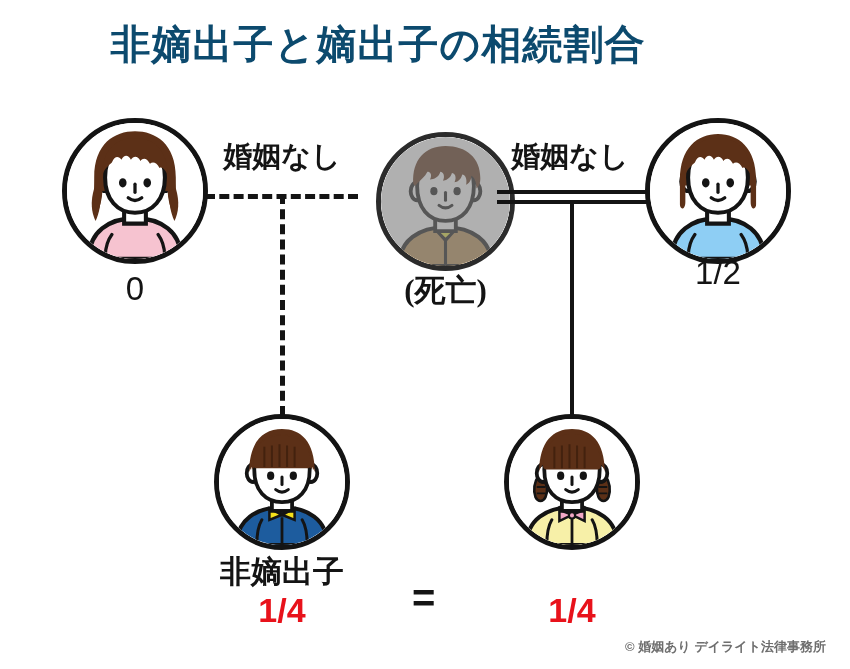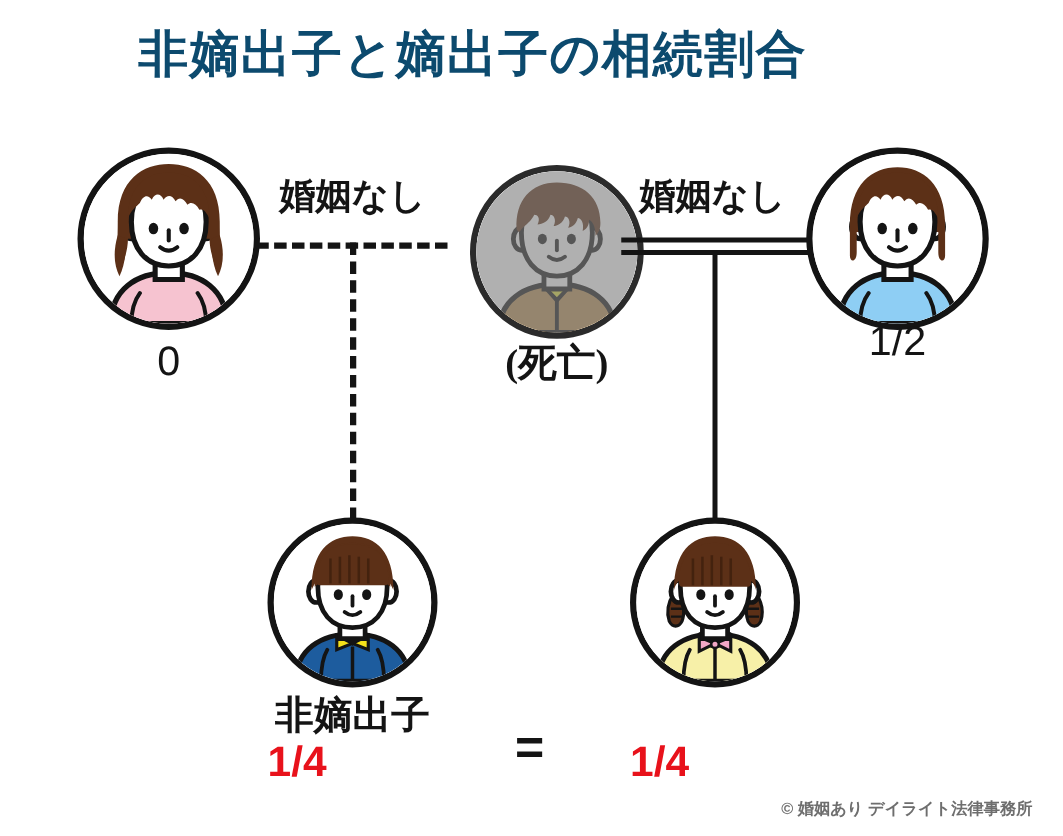--- a/index.html
+++ b/index.html
@@ -38,21 +38,21 @@
   }
   .caption{
     position:absolute;left:0;width:100%;
     text-align:center;
     font-size:33px;font-weight:400;color:#141414;
     white-space:nowrap;
   }
   .caption.kanji{font-size:31px;font-weight:bold;}
   .share{
     position:absolute;left:0;width:100%;
-    text-align:left;
+    text-align:center;
     font-size:34px;font-weight:bold;
     white-space:nowrap;
   }
 
   
   .rel-label{
     position:absolute;
     font-size:29px;font-weight:bold;color:#141414;
     white-space:nowrap;
     text-align:center;

